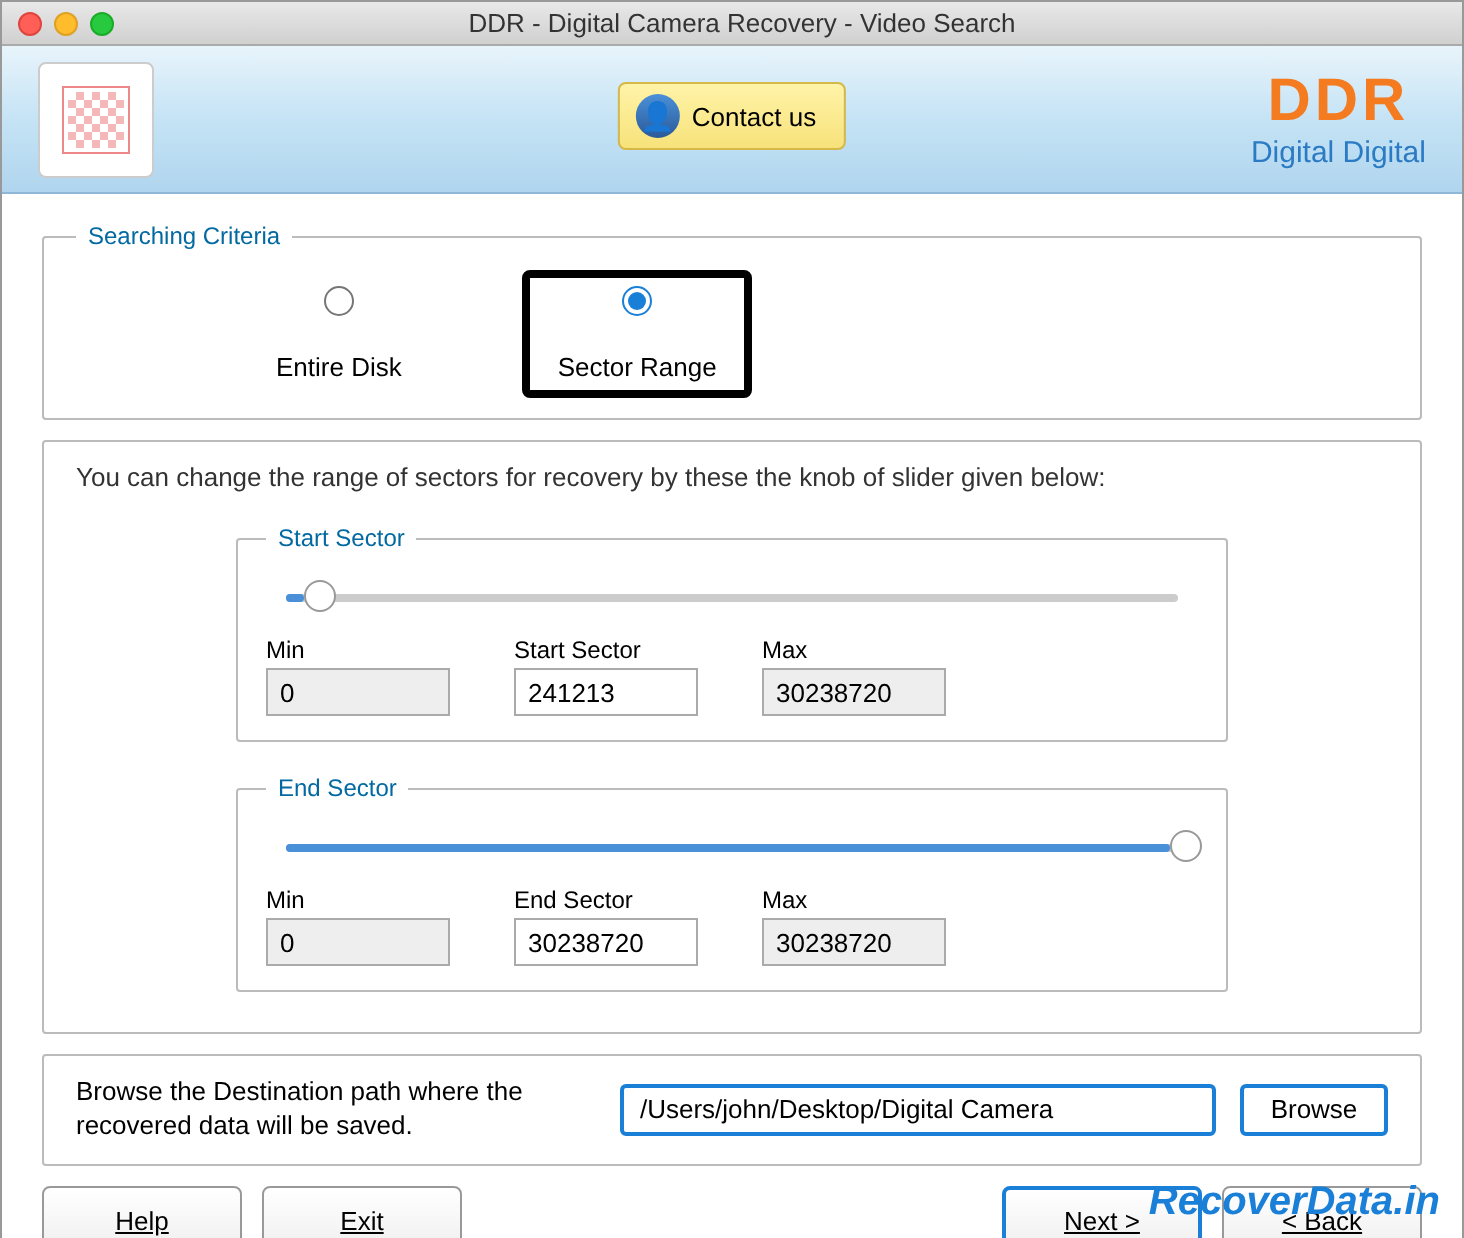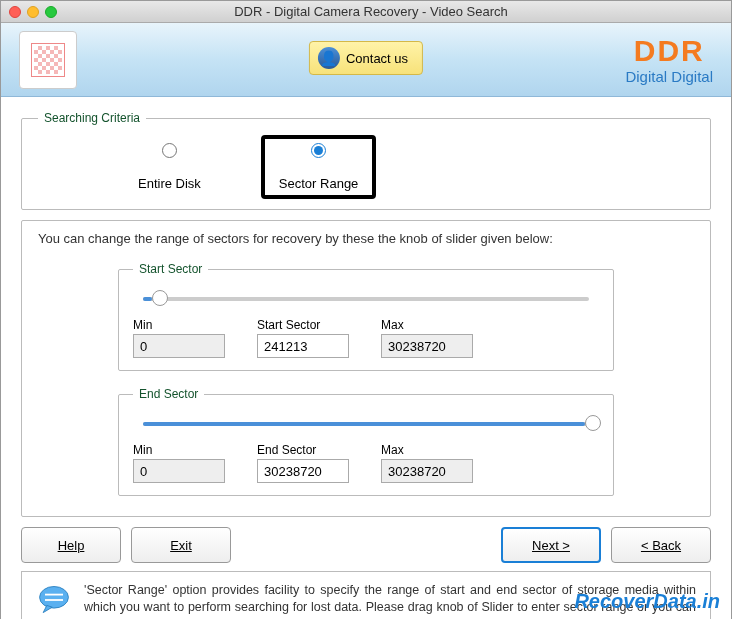--- a/index.html
+++ b/index.html
@@ -23,21 +23,21 @@
 .contact-btn { position: absolute; left: 50%; transform: translateX(-50%); top: 18px; background: linear-gradient(#fff3a8, #f7e27a); border: 1px solid #d4b848; border-radius: 4px; padding: 5px 14px 5px 8px; display: flex; align-items: center; gap: 6px; font-size: 13px; cursor: pointer; }
 .contact-icon { width: 22px; height: 22px; border-radius: 50%; background: linear-gradient(#4a90d9, #2a5a99); display: flex; align-items: center; justify-content: center; color: #fff; font-size: 14px; }
 
 .brand { margin-left: auto; text-align: center; }
 .brand-ddr { font-size: 30px; font-weight: bold; color: #f47b20; letter-spacing: 2px; }
 .brand-sub { font-size: 15px; color: #2a7ac4; }
 
 .content { padding: 14px 20px 8px; }
 
 fieldset { border: 1px solid #bbb; border-radius: 2px; padding: 10px 16px; margin-bottom: 10px; }
-legend { padding: 0 6px; font-size: 12px; color: #14532d; }
+legend { padding: 0 6px; font-size: 12px; color: #0369a1; }
 
 .criteria-row { display: flex; gap: 60px; padding-left: 100px; align-items: center; }
 .radio-opt { display: flex; align-items: center; gap: 18px; flex-direction: column; }
 .radio-opt input { width: 15px; height: 15px; }
 .radio-opt.selected { border: 4px solid #000000; border-radius: 4px; padding: 4px 14px; }
 .radio-opt input[type="radio"] { accent-color: #1a7fd6; }
 
 .info-text { font-size: 13px; color: #333; margin-bottom: 8px; }
 
 .sector-block { margin: 16px 80px 10px; }
@@ -162,20 +162,27 @@
             </div>
             <div class="sector-col">
               <label>Max</label>
               <input readonly="" value="30238720" style="">
             </div>
           </div>
         </fieldset>
       </div>
     </fieldset>
 
+    <fieldset>
+      <div class="dest-row">
+        <div class="dest-text">Browse the Destination path where the recovered data will be saved.</div>
+        <input class="dest-input" value="/Users/john/Desktop/Digital Camera" style="">
+        <button class="browse-btn">Browse</button>
+      </div>
+    </fieldset>
 
     <div class="btn-row">
       <button class="btn">Help</button>
       <button class="btn">Exit</button>
       <div class="spacer"></div>
       <button class="btn primary">Next &gt;</button>
       <button class="btn">&lt; Back</button>
     </div>
 
     <div class="help-box">

